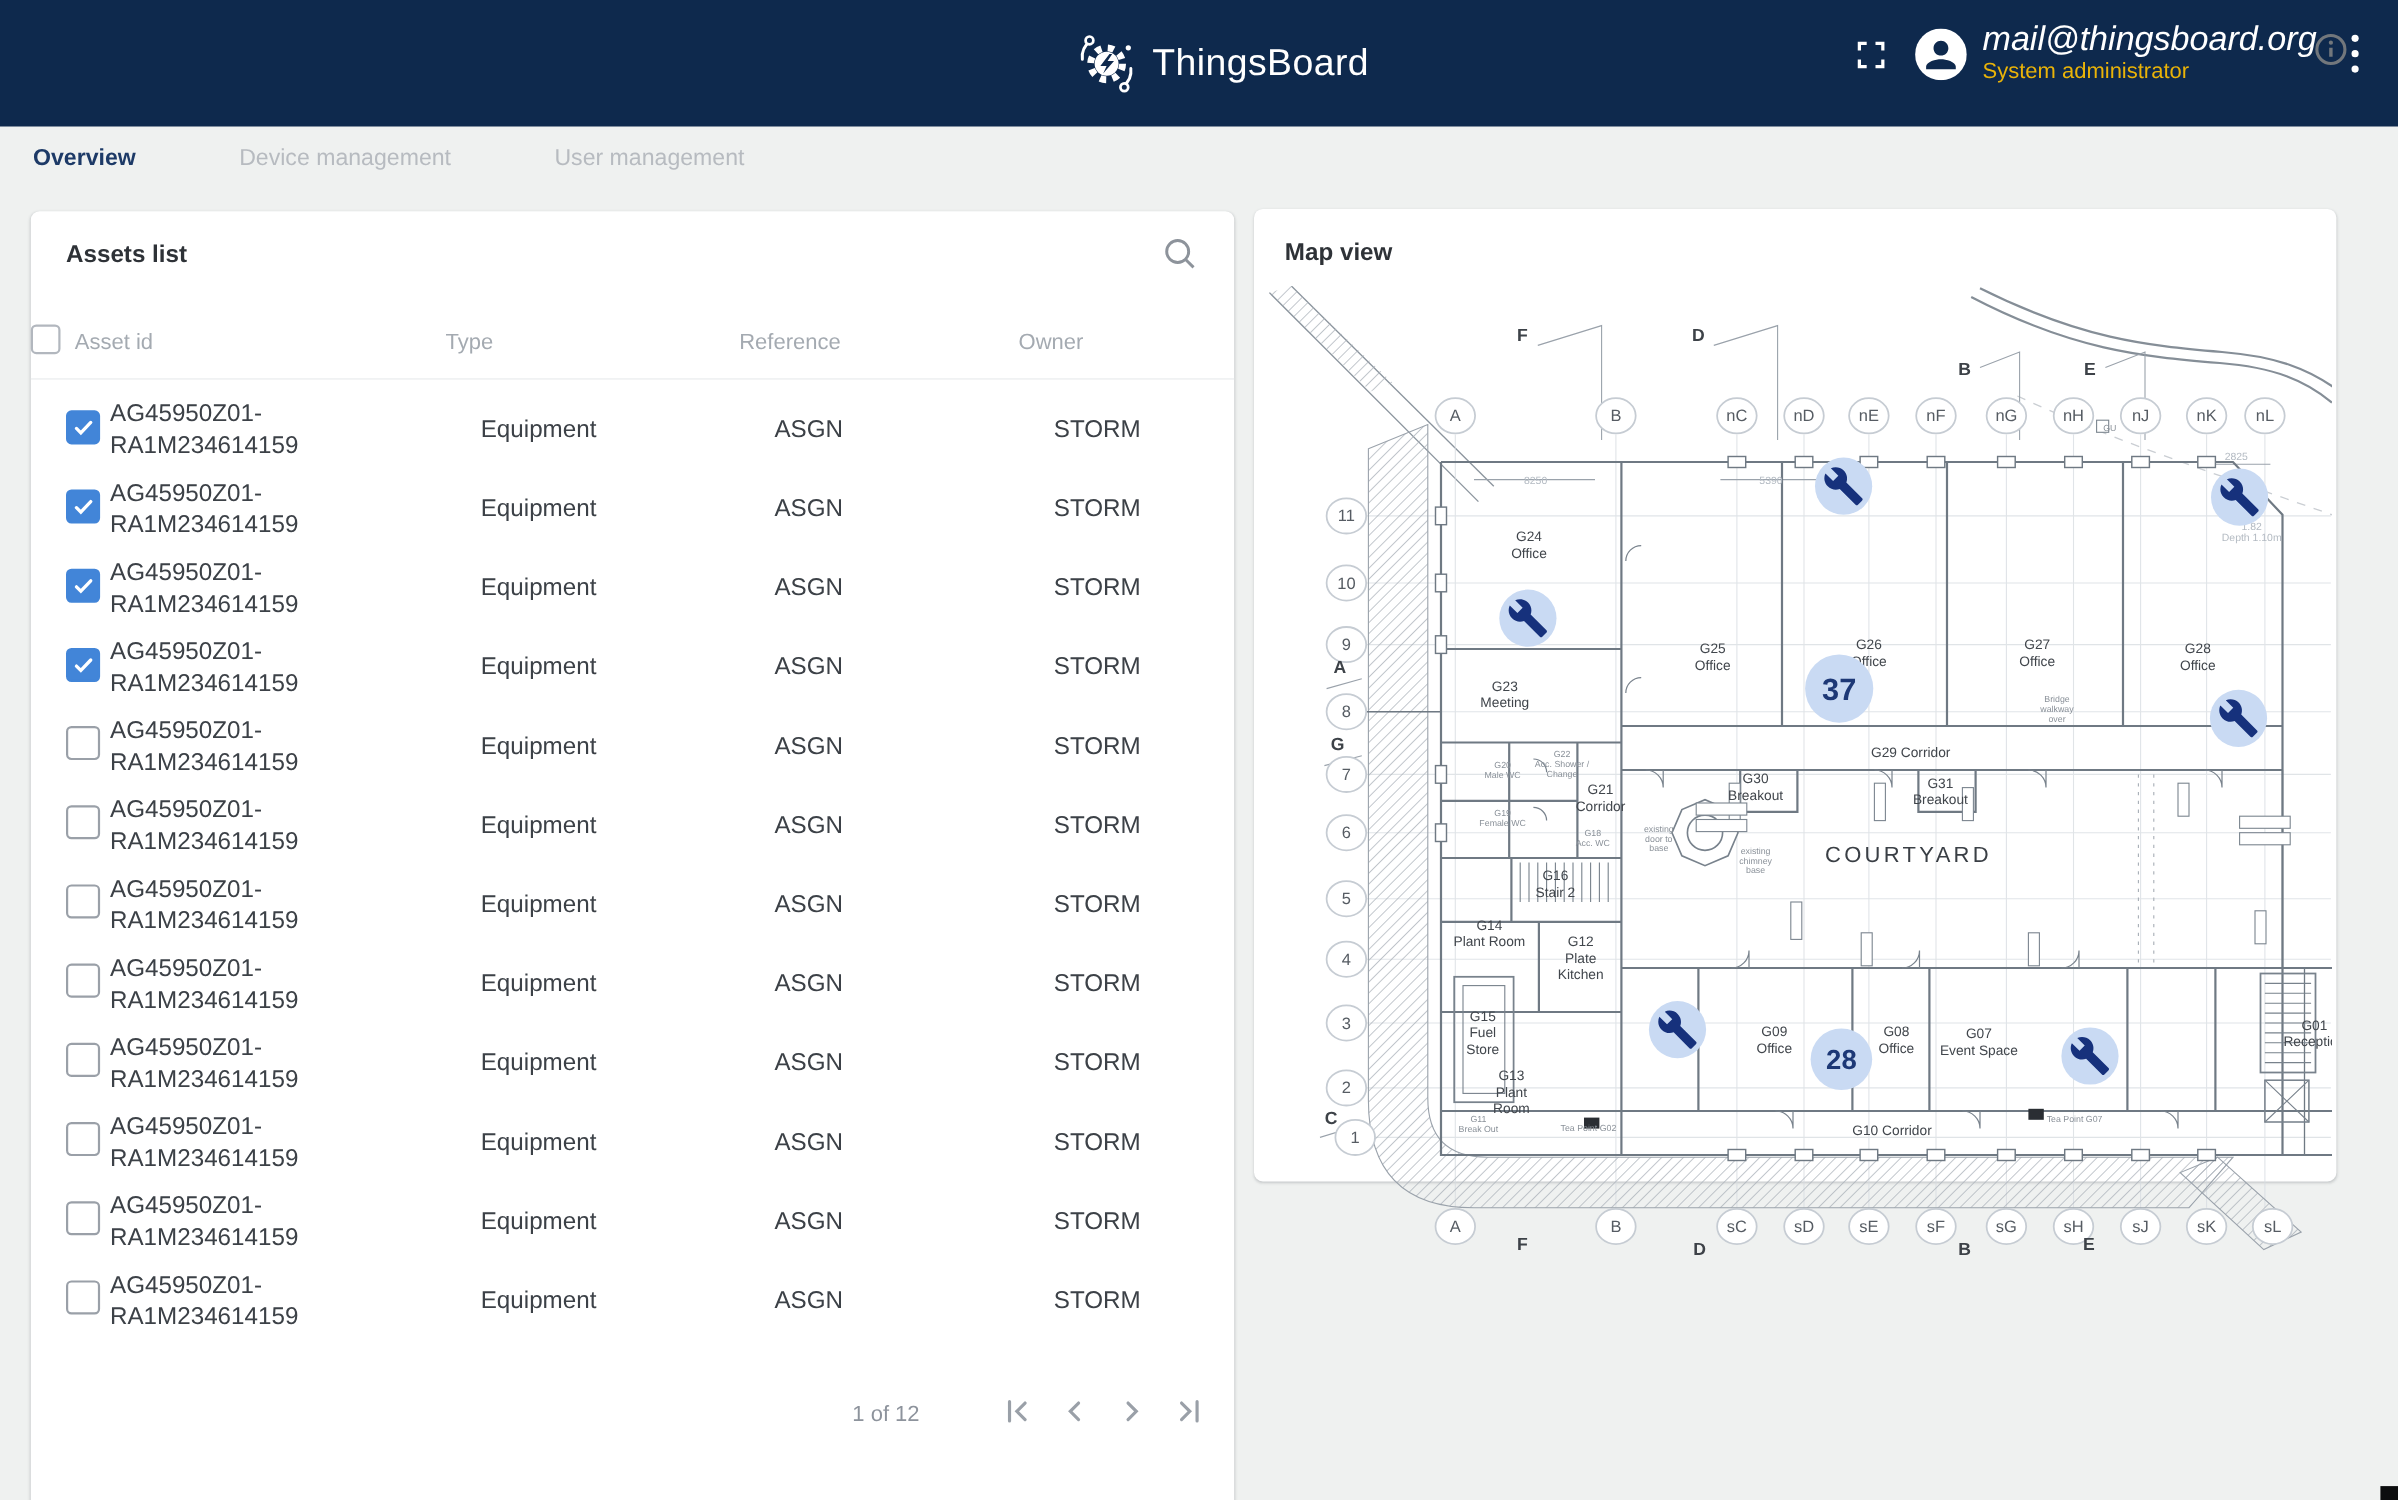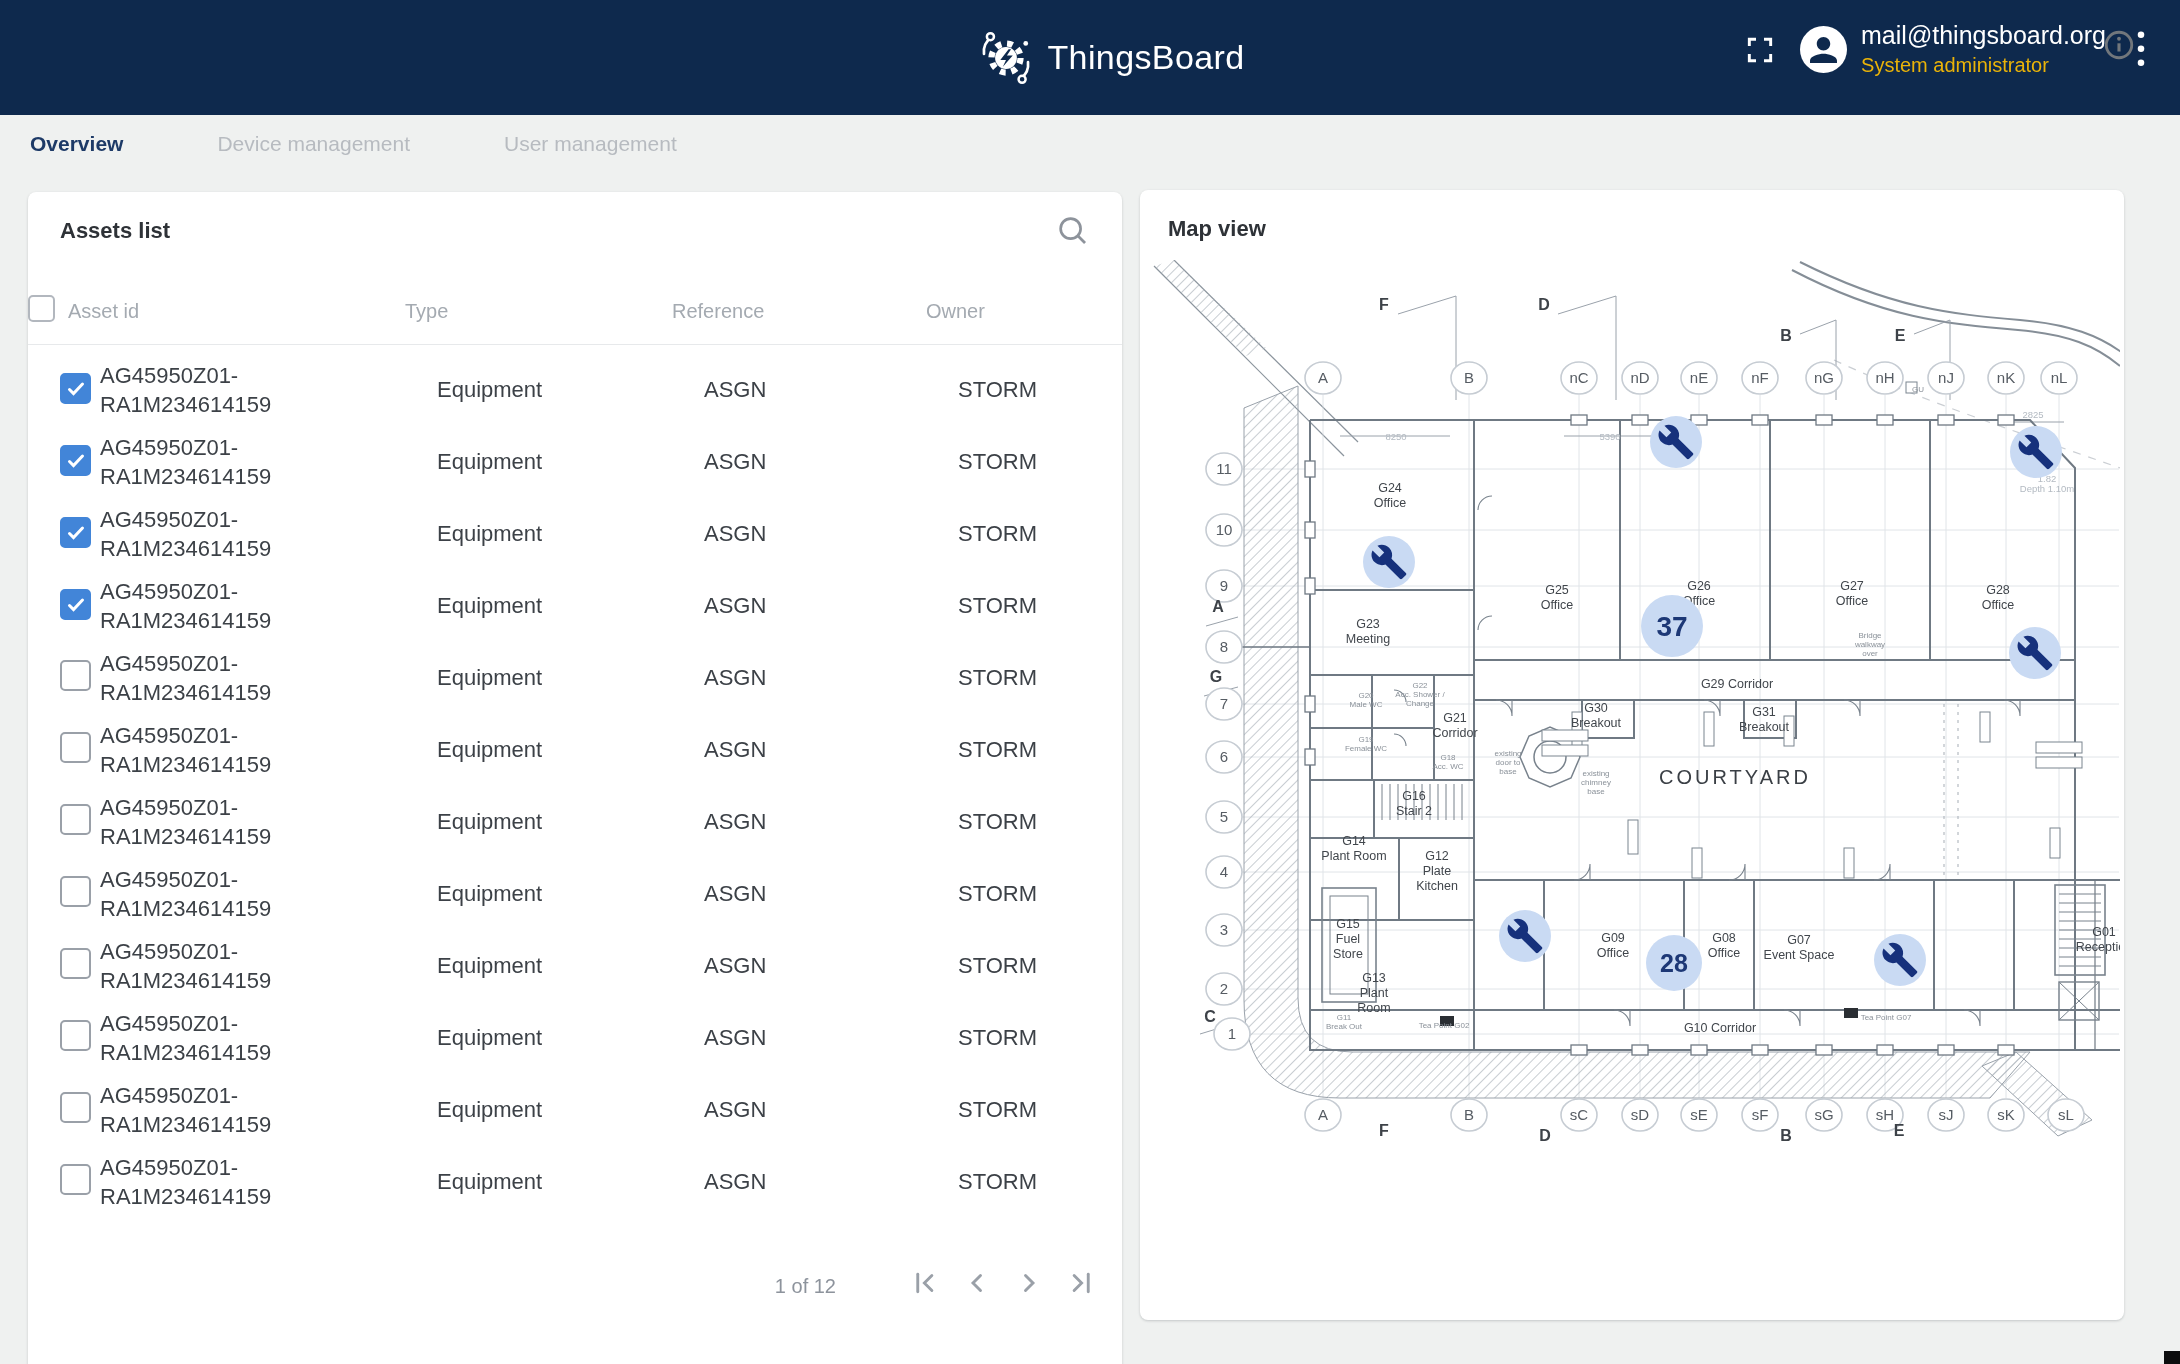--- a/index.html
+++ b/index.html
@@ -13,35 +13,35 @@
 
   
   .appbar{position:absolute;left:0;top:0;width:2180px;height:115px;background:var(--header_bg);display:flex;align-items:center;justify-content:center;}
   .logo-wrap{display:flex;align-items:center;margin-left:44px;}
   .logo-wrap svg{width:54px;height:54px;}
   .app-title{color:#fff;font-size:34px;font-weight:500;letter-spacing:.4px;margin-left:14px;}
   .appbar-right{position:absolute;right:26px;top:0;height:99px;display:flex;align-items:center;}
   .fs-btn{width:44px;height:44px;display:flex;align-items:center;justify-content:center;margin-right:18px;cursor:pointer;}
   .avatar{width:47px;height:47px;margin-right:14px;}
   .account-text{color:#fff;line-height:30px;margin-right:22px;}
-  .account-email{font-size:25px;}
+  .account-email{font-size:31px;font-style:italic;}
   .account-role{font-size:20px;color:#eab308;}
   .kebab{width:26px;height:52px;display:flex;align-items:center;justify-content:center;cursor:pointer;}
 
   
   .tabbar{position:absolute;left:0;top:99px;width:2180px;height:90px;display:flex;align-items:center;padding-left:30px;}
   .tab{font-size:21px;margin-right:94px;cursor:pointer;color:var(--tab_inactive);font-weight:400;}
   .tab.active{color:var(--tab_active);font-weight:700;}
   .info-btn{position:absolute;right:44px;top:28px;width:34px;height:34px;cursor:pointer;}
 
   
   .card{position:absolute;background:var(--card_bg);border-radius:8px;box-shadow:0 1px 3px rgba(40,50,60,.14),0 1px 2px rgba(40,50,60,.08);}
   .card-title{position:absolute;left:32px;top:26px;font-size:22px;font-weight:600;color:#2e3237;}
   #assets-card{left:28px;top:192px;width:1094px;height:1227px;}
-  #map-card{left:1140px;top:190px;width:984px;height:1130px;}
+  #map-card{left:1140px;top:190px;width:984px;height:884px;}
 
   .search-btn{position:absolute;right:30px;top:20px;width:38px;height:38px;cursor:pointer;}
 
   .thead{position:absolute;left:0;top:96px;width:100%;height:46px;display:grid;grid-template-columns:40px 337px 267px 254px auto;align-items:center;color:var(--text_muted);font-size:20px;}
   .thead .cb{margin-top:0;}
   .divider{position:absolute;left:0;top:152px;width:100%;height:1px;background:#e7e9eb;}
   .tbody{position:absolute;left:0;top:162px;width:100%;}
   .trow{height:72px;display:grid;grid-template-columns:40px 337px 267px 254px auto;align-items:center;padding-left:32px;color:var(--text_primary);font-size:22px;}
   .id-cell div{line-height:29px;}
   .cb{width:31px;height:31px;border:2px solid #9aa0a8;border-radius:5px;display:inline-flex;align-items:center;justify-content:center;background:#fff;cursor:pointer;}

